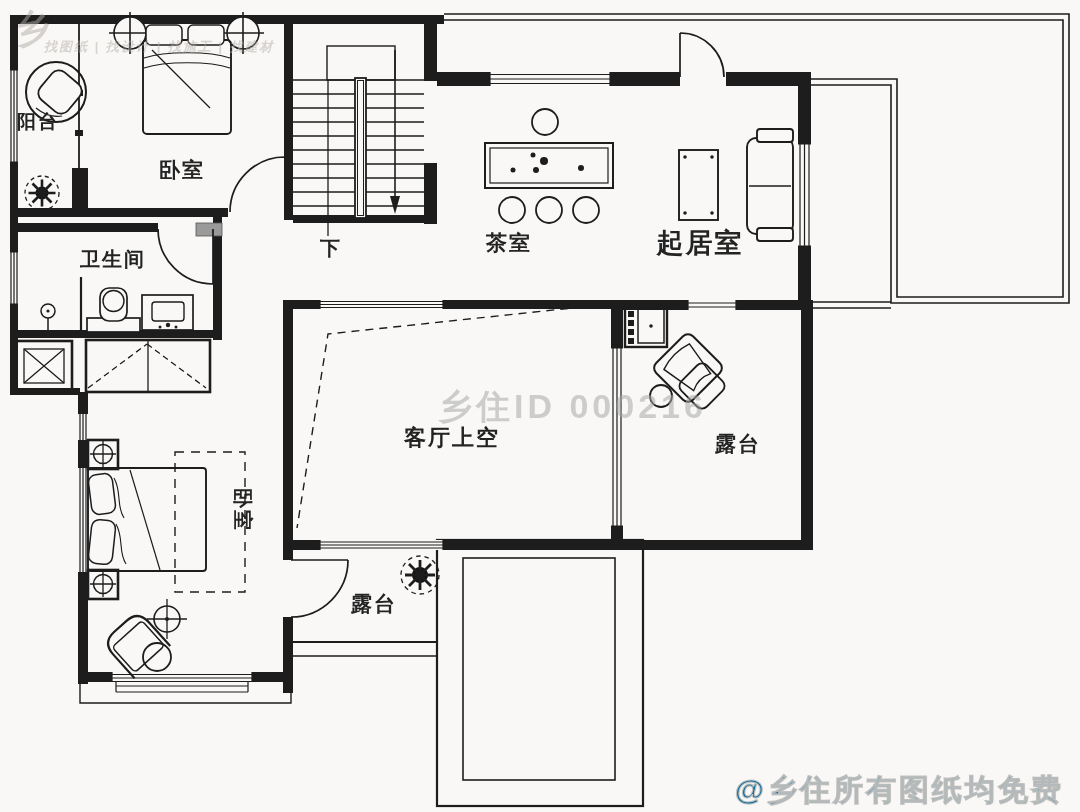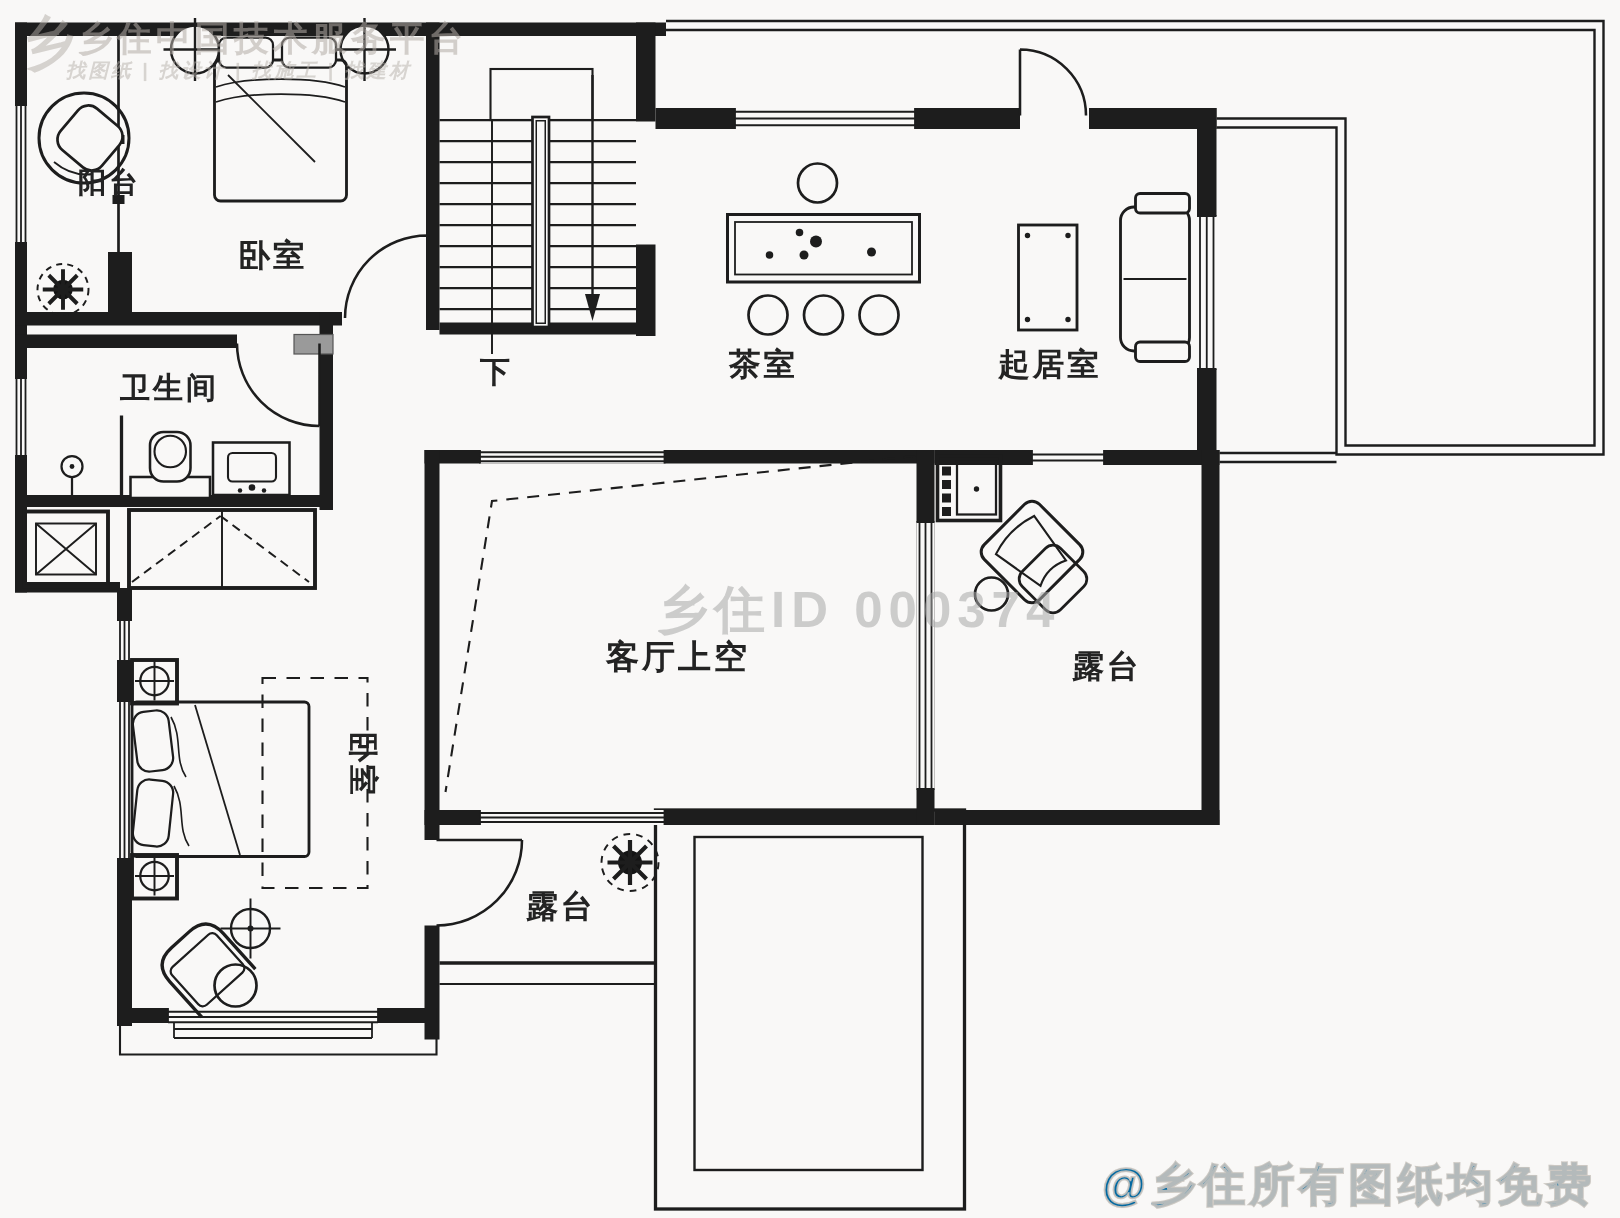--- a/index.html
+++ b/index.html
@@ -297,28 +297,27 @@
   </g>
   <g stroke="#1d1d1d" stroke-width="1.6">
     <circle cx="167" cy="619" r="13"></circle>
     <circle cx="167" cy="619" r="2" fill="#1d1d1d" stroke="none"></circle>
     <path d="M147,619 H187 M167,599 V639" stroke-width="1.3"></path>
   </g>
   <circle cx="157" cy="657" r="14" stroke="#1d1d1d" stroke-width="1.8"></circle>
 </svg>
 
   <div class="wm wm-logo">乡</div>
-  <div class="wm wm-brand1">乡住中国技术服务平台</div>
   <div class="wm wm-brand2">找图纸 | 找设计 | 找施工 | 找建材</div>
-  <div class="wm wm-id">乡住ID 000374</div>
+  <div class="wm wm-id">乡住ID 000216</div>
   <div class="wm wm-credit">@乡住所有图纸均免费</div>
 
-  <div class="lbl" style="left:38px;top:122px;font-size:19px;margin-left:35px;">阳台</div>
+  <div class="lbl" style="left:38px;top:122px;font-size:19px;">阳台</div>
   <div class="lbl" style="left:182px;top:170px;font-size:21px;">卧室</div>
   <div class="lbl" style="left:331px;top:248px;font-size:20px;">下</div>
   <div class="lbl" style="left:113px;top:259px;font-size:20px;">卫生间</div>
   <div class="lbl" style="left:509px;top:243px;font-size:21px;">茶室</div>
-  <div class="lbl" style="left:700px;top:243px;font-size:21px;">起居室</div>
+  <div class="lbl" style="left:700px;top:243px;font-size:27px;">起居室</div>
   <div class="lbl" style="left:452px;top:438px;font-size:22px;text-align:right;">客厅上空</div>
   <div class="lbl" style="left:738px;top:444px;font-size:21px;">露台</div>
   <div class="lbl vert" style="left:242px;top:510px;font-size:20px;">卧室</div>
   <div class="lbl" style="left:374px;top:604px;font-size:21px;">露台</div>
 </div>
 
 </body></html>

